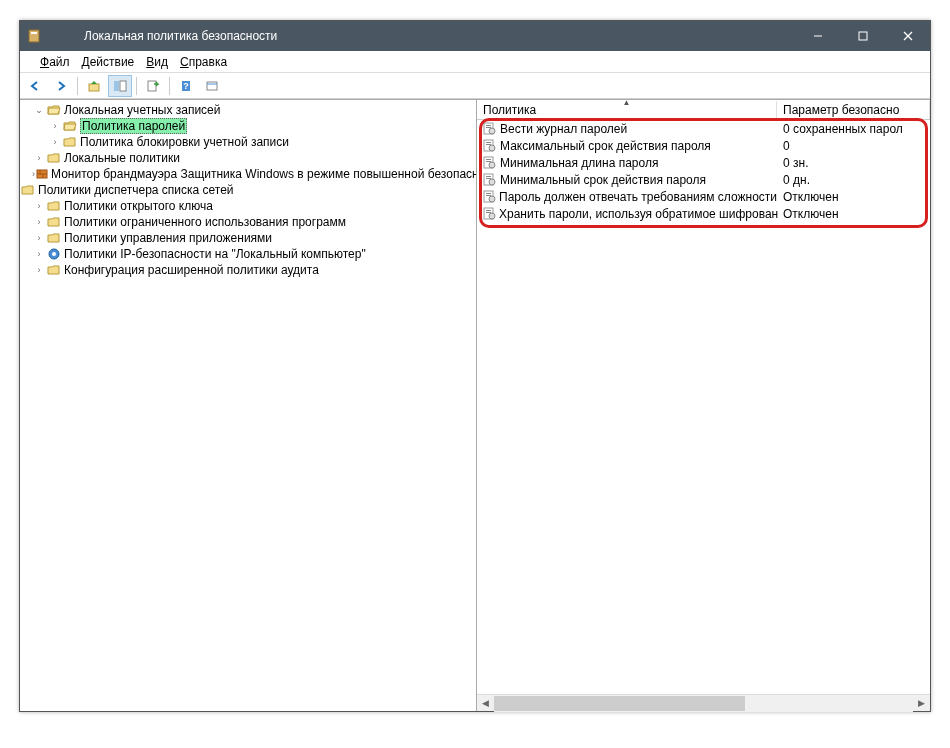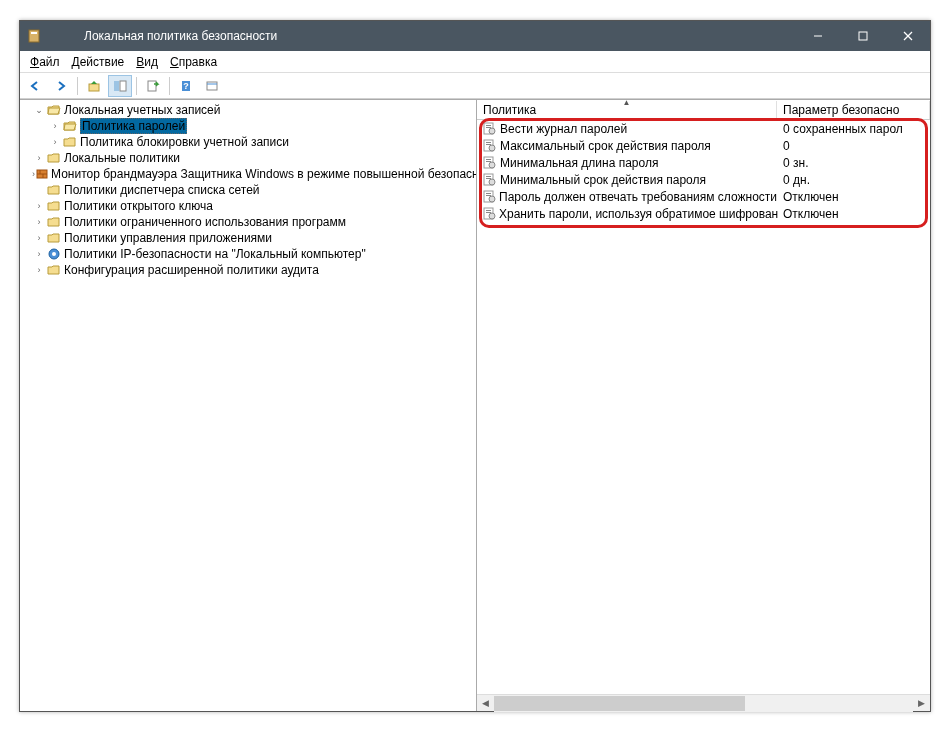--- a/index.html
+++ b/index.html
@@ -3,32 +3,32 @@
 <meta charset="utf-8">
 <style>
 * { box-sizing: border-box; margin: 0; padding: 0; }
 body { font-family: "Segoe UI", Tahoma, sans-serif; font-size: 12px; background: #fff; width: 950px; height: 748px; overflow: hidden; }
 .window { width: 912px; height: 692px; margin: 20px auto 0; border: 1px solid #555; display: flex; flex-direction: column; background: #fff; box-shadow: 0 0 4px rgba(0,0,0,0.3); }
 .titlebar { background: #4a5661; color: #fff; height: 30px; display: flex; align-items: center; padding-left: 6px; }
 .titlebar-icon { width: 16px; height: 16px; margin-right: 6px; display:inline-flex; align-items:center; justify-content:center;}
 .titlebar-text { flex: 1; font-size: 12px; margin-left: 36px; }
 .win-controls { display: flex; }
 .win-btn { width: 45px; height: 30px; display: flex; align-items: center; justify-content: center; color: #fff; cursor: pointer; }
-.menubar { height: 22px; display: flex; align-items: center; padding: 0 4px; border-bottom: 1px solid #ddd; background: #fff; }
+.menubar { height: 22px; display: flex; align-items: center; padding: 0 14px; border-bottom: 1px solid #ddd; background: #fff; }
 .menu-item { padding: 2px 6px; cursor: default; }
 .menu-item span.u { text-decoration: underline; }
 .toolbar { height: 26px; display: flex; align-items: center; padding: 0 2px; border-bottom: 1px solid #d0d0d0; gap: 0; }
 .tb-btn { width: 24px; height: 22px; margin: 0 1px; display: flex; align-items: center; justify-content: center; border: 1px solid transparent; cursor: pointer; }
 .tb-btn.active { border: 1px solid #9cc4e4; background: #d8e8f5; }
 .tb-sep { width: 1px; height: 18px; background: #ccc; margin: 0 3px; }
 .content { flex: 1; display: flex; border-top: 1px solid #aaa; min-height: 0; }
 .left-pane { width: 457px; border-right: 1px solid #aaa; overflow: auto; padding: 2px 0; }
 .right-pane { flex: 1; display: flex; flex-direction: column; min-width: 0; position: relative; }
 .tree-row { display: flex; align-items: center; height: 16px; padding: 1px 0; white-space: nowrap; cursor: default; }
-.tree-row.selected .label { background: #0369a1; border: 1px dotted #666; padding: 0 1px; }
+.tree-row.selected .label { background: #86efac; border: 1px dotted #666; padding: 0 1px; }
 .expander { width: 14px; text-align: center; color: #666; font-size: 9px; cursor: pointer; user-select: none; }
 .tree-icon { width: 16px; height: 16px; margin-right: 2px; display: inline-flex; align-items: center; justify-content: center; }
 .list-header { height: 20px; display: flex; align-items: center; border-bottom: 1px solid #ccc; background: #fff; }
 .list-header-cell { padding: 2px 6px; border-right: 1px solid #e0e0e0; font-size: 12px; position:relative; }
 .sort-ind { position:absolute; top:-3px; left:50%; transform:translateX(-50%); font-size:8px; color:#555;}
 .hc1 { width: 300px; }
 .hc2 { flex: 1; }
 .list-body { flex: 1; overflow: hidden; position: relative; }
 .list-row { display: flex; align-items: center; height: 17px; padding: 0 2px; }
 .list-cell { padding: 0 4px; white-space: nowrap; overflow: hidden; }
@@ -174,21 +174,21 @@
         <span class="tree-icon">
             <svg width="14" height="14">
               <rect x="2" y="3" width="10" height="8" fill="#d88030" stroke="#a05010"></rect>
               <line x1="2" y1="7" x2="12" y2="7" stroke="#a05010"></line>
               <line x1="5" y1="3" x2="5" y2="7" stroke="#a05010"></line>
               <line x1="8" y1="7" x2="8" y2="11" stroke="#a05010"></line>
             </svg>
           </span>
         <span class="label">Монитор брандмауэра Защитника Windows в режиме повышенной безопасности</span>
       </div>
-      <div class="tree-row" style="padding-left:26px">
+      <div class="tree-row" style="">
         <span class="tree-icon">
             <svg width="14" height="14">
               <path d="M1 4 L5 4 L6 3 L12 3 L12 11 L1 11 Z" fill="#f5dd90" stroke="#b89b3a"></path>
             </svg>
           </span>
         <span class="label">Политики диспетчера списка сетей</span>
       </div>
       <div class="tree-row" style="padding-left:12px">
         <span class="expander">›</span>
         <span class="tree-icon">

